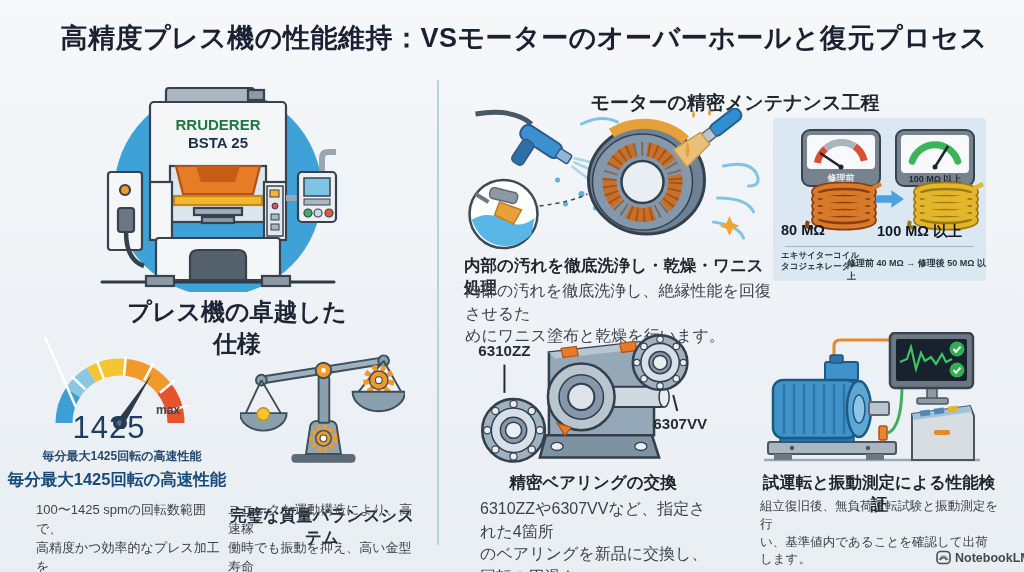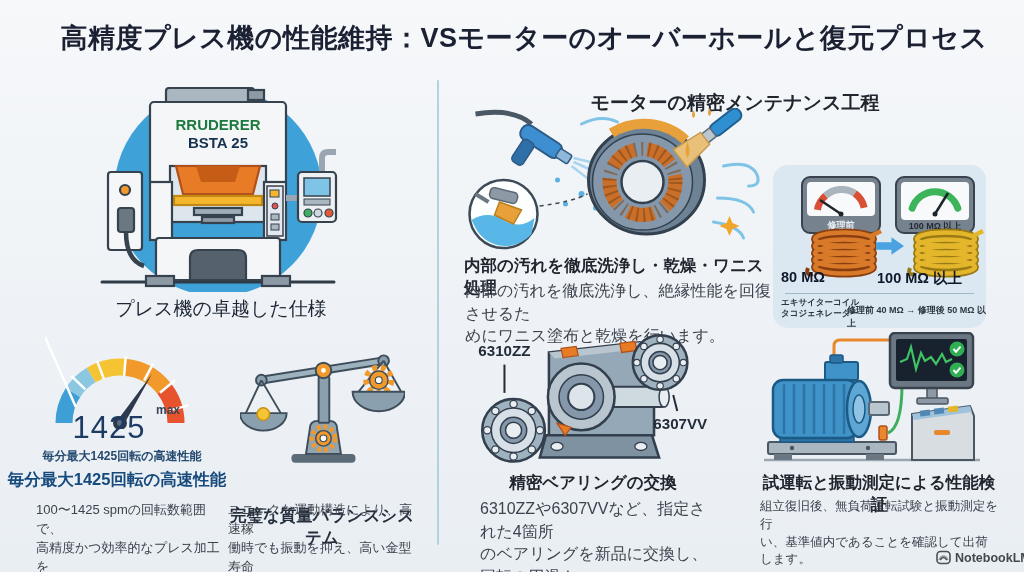--- a/index.html
+++ b/index.html
@@ -7,33 +7,33 @@
     position:relative;width:1024px;height:572px;overflow:hidden;
     background:linear-gradient(180deg,#f6f8fa 0%,#eef2f6 55%,#e9eef3 100%);
     font-family:"Liberation Sans",sans-serif;color:#3c434d;
   }
   .abs{position:absolute;}
   .ctr{text-align:center;}
   .pre{white-space:pre-line;}
   #title{left:0;top:20;width:1024px;top:20px;text-align:center;font-size:27px;font-weight:bold;color:#1b2133;letter-spacing:.5px;margin-left:12px;}
   #v-divider{left:437px;top:80px;width:2px;height:465px;background:#b7d0de;border-radius:1px;}
   
-  .press-caption{left:105px;top:296px;width:232px;font-size:19px;font-weight:normal;color:#1d2534;}
+  .press-caption{left:121px;top:296px;width:232px;font-size:24px;font-weight:bold;color:#1d2534;}
   .gauge-value{left:48px;top:410px;width:122px;font-size:31px;font-weight:normal;color:#1d3b63;letter-spacing:1px;}
   .gauge-max{left:156px;top:403px;font-size:12px;font-weight:bold;color:#3a4456;}
   .gauge-subcaption{left:22px;top:448px;width:200px;font-size:12px;font-weight:600;color:#24496e;}
   .feat-heading-blue{left:6px;top:469px;width:222px;font-size:16.5px;font-weight:bold;color:#174a7c;}
   .feat-heading-dark{font-size:16.5px;font-weight:bold;color:#252e3b;margin-top:36px;}
   .feat-body{font-size:13px;line-height:1.45;color:#3c434d;}
   
   .right-heading{left:553px;top:79px;width:364px;font-size:19px;font-weight:bold;color:#20252e;margin-top:11px;}
   .step-heading{font-size:16.5px;font-weight:bold;color:#20252e;}
   .step-body{font-size:16px;line-height:1.42;color:#3c434d;}
   
-  #meter-card{left:773px;top:118px;width:213px;height:163px;background:#dbe8f1;border-radius:15px;margin-top:47px;}
+  #meter-card{left:773px;top:118px;width:213px;height:163px;background:#dbe8f1;border-radius:4px;}
   #meter-card .val{top:104px;width:106px;text-align:left;font-size:14.5px;font-weight:bold;color:#0f172a;}
   #card-divider{left:12px;top:128px;width:189px;height:1px;background:#9fb9c9;}
   .card-foot-left{left:8px;top:132px;font-size:8.5px;font-weight:bold;color:#2c3640;line-height:1.3;}
   .card-foot-right{left:74px;top:139px;font-size:9px;font-weight:bold;color:#2c3640;}
   #footer{left:936px;top:550px;display:flex;align-items:center;gap:4px;}
   #footer span{font-size:12.5px;font-weight:bold;color:#43484e;}
 </style>
 </head>
 <body>
 

